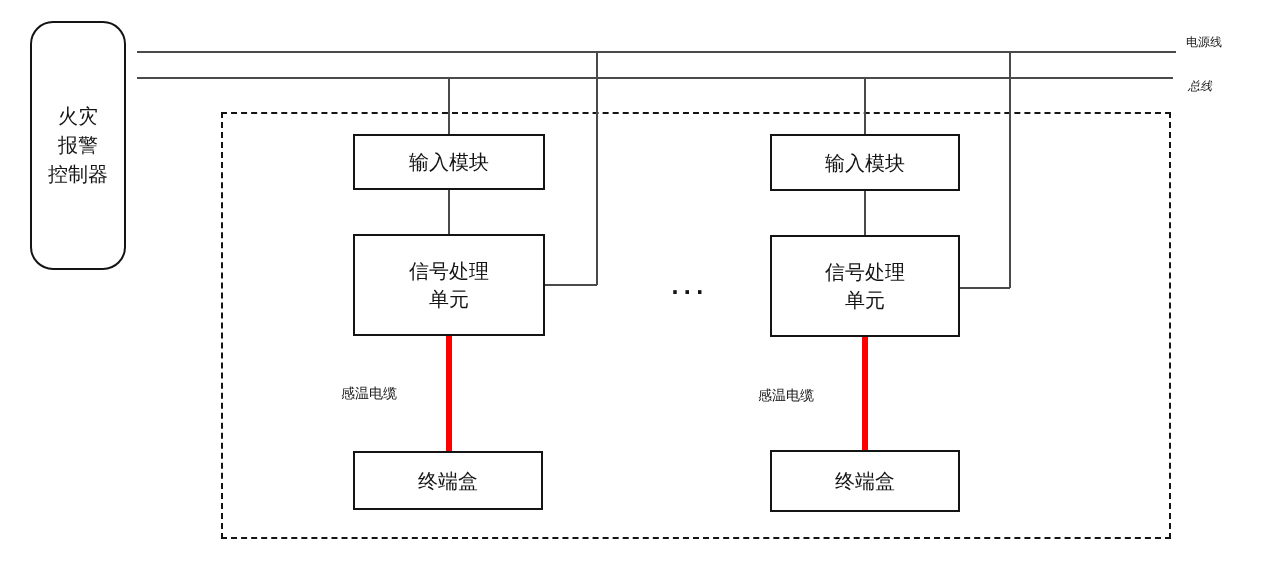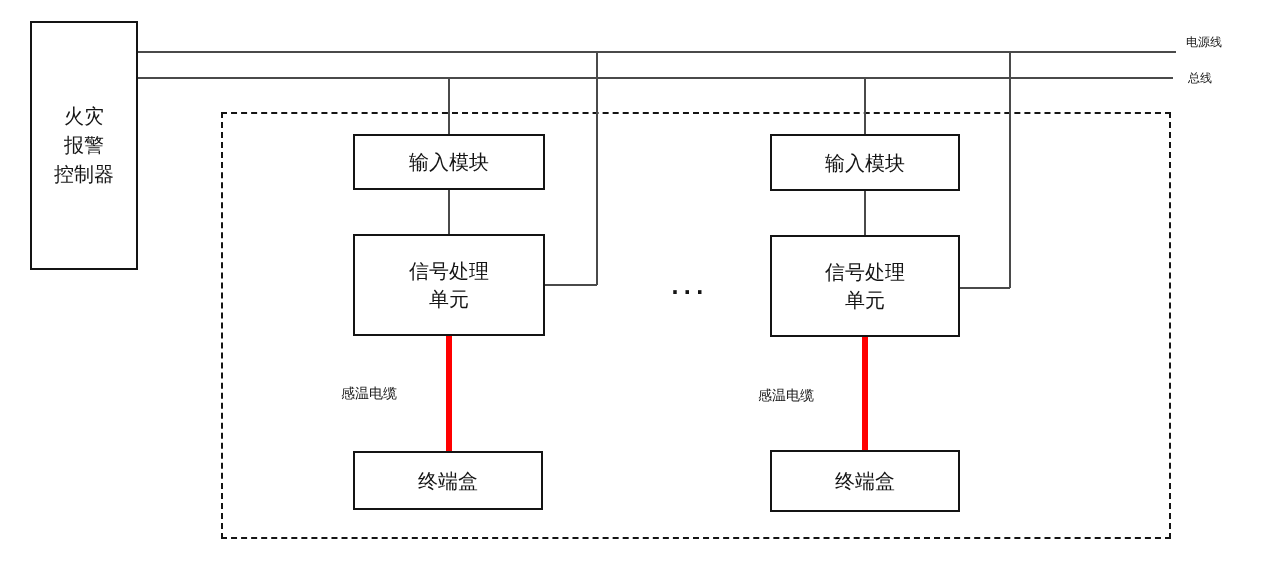--- a/index.html
+++ b/index.html
@@ -42,27 +42,27 @@
   .ellipsis {
     position: absolute;
     left: 664px; top: 277px; width: 52px;
     text-align: center;
     font-size: 25px; font-weight: 700; letter-spacing: 4px;
     line-height: 30px;
     z-index: 4;
   }
 
   
-  .controller { left: 30px; top: 21px; width: 108px; height: 249px; line-height: 29px; }
+  .controller { left: 30px; top: 21px; width: 96px; height: 249px; line-height: 29px; border-radius: 23px; }
 
   
   .power-line { left: 137px; top: 51px; width: 1039px; }
   .bus-line   { left: 137px; top: 77px; width: 1036px; }
   .power-label { left: 1186px; top: 32px; }
-  .bus-label   { left: 1188px; top: 68px; }
+  .bus-label   { left: 1188px; top: 76px; font-style: italic; }
 
   
   .s1-bus-drop    { left: 448px; top: 78px;  height: 57px; }
   .s1-input       { left: 353px; top: 134px; width: 192px; height: 56px; }
   .s1-mod-link    { left: 448px; top: 190px; height: 44px; }
   .s1-signal      { left: 353px; top: 234px; width: 192px; height: 102px; }
   .s1-power-h     { left: 545px; top: 284px; width: 52px; }
   .s1-power-drop  { left: 596px; top: 52px;  height: 233px; }
   .s1-cable       { left: 446px; top: 336px; height: 115px; }
   .s1-cable-label { left: 341px; top: 383px; }

